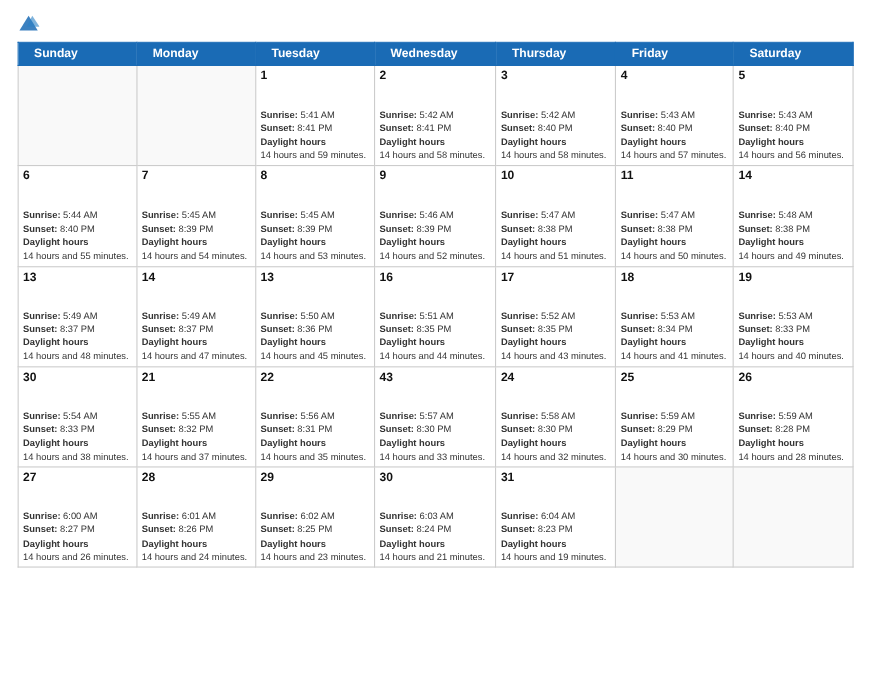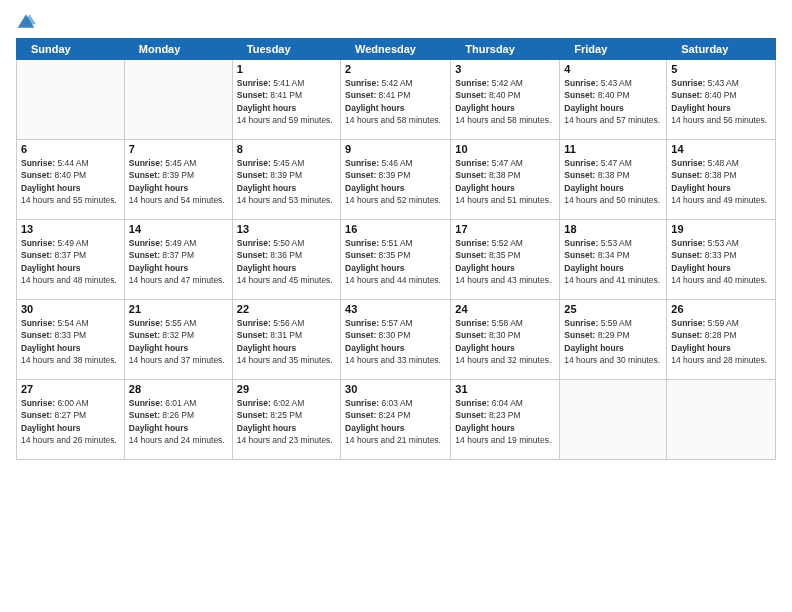--- a/index.html
+++ b/index.html
@@ -84,20 +84,21 @@
       font-size: 11px;
       font-weight: bold;
       color: #111;
       display: block;
       margin-bottom: 2px;
     }
     .day-info {
       font-size: 8.5px;
       color: #333;
       line-height: 1.45;
+      margin-top: 23px;
     }
     .day-info .label {
       font-weight: bold;
     }
   </style>
 </head>
 <body>
 
 <div class="page">
   <div class="header">

